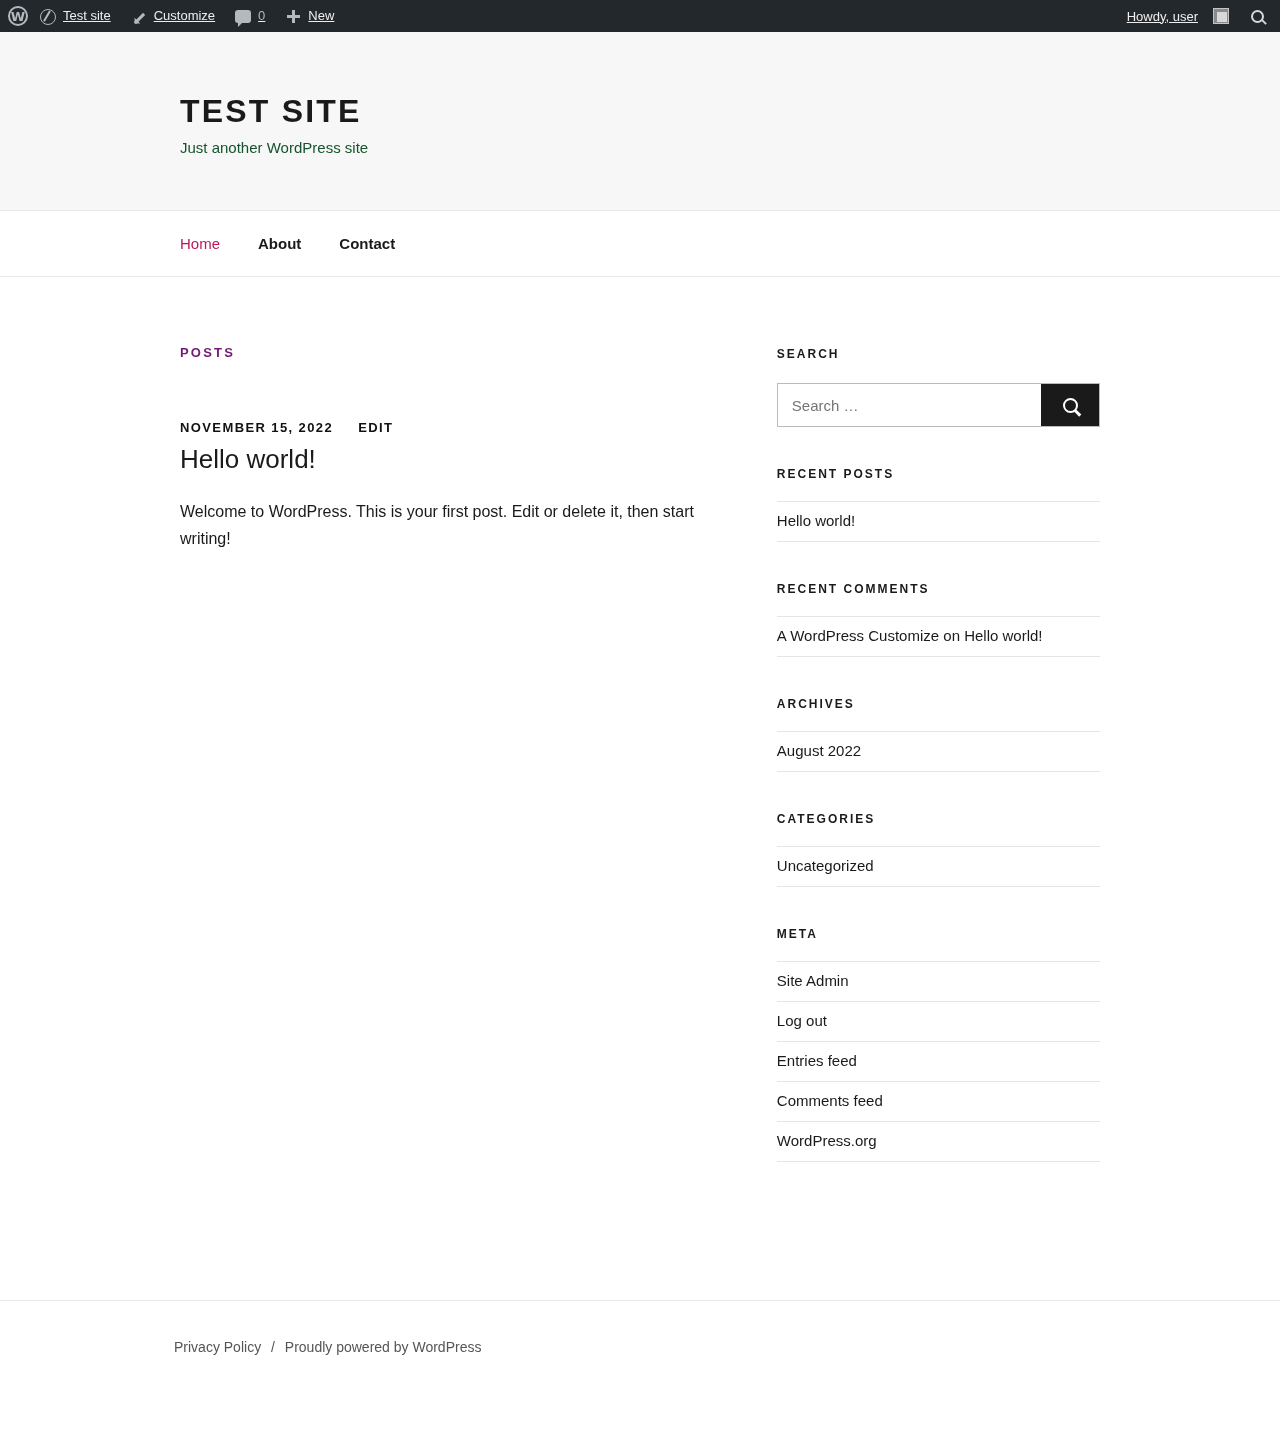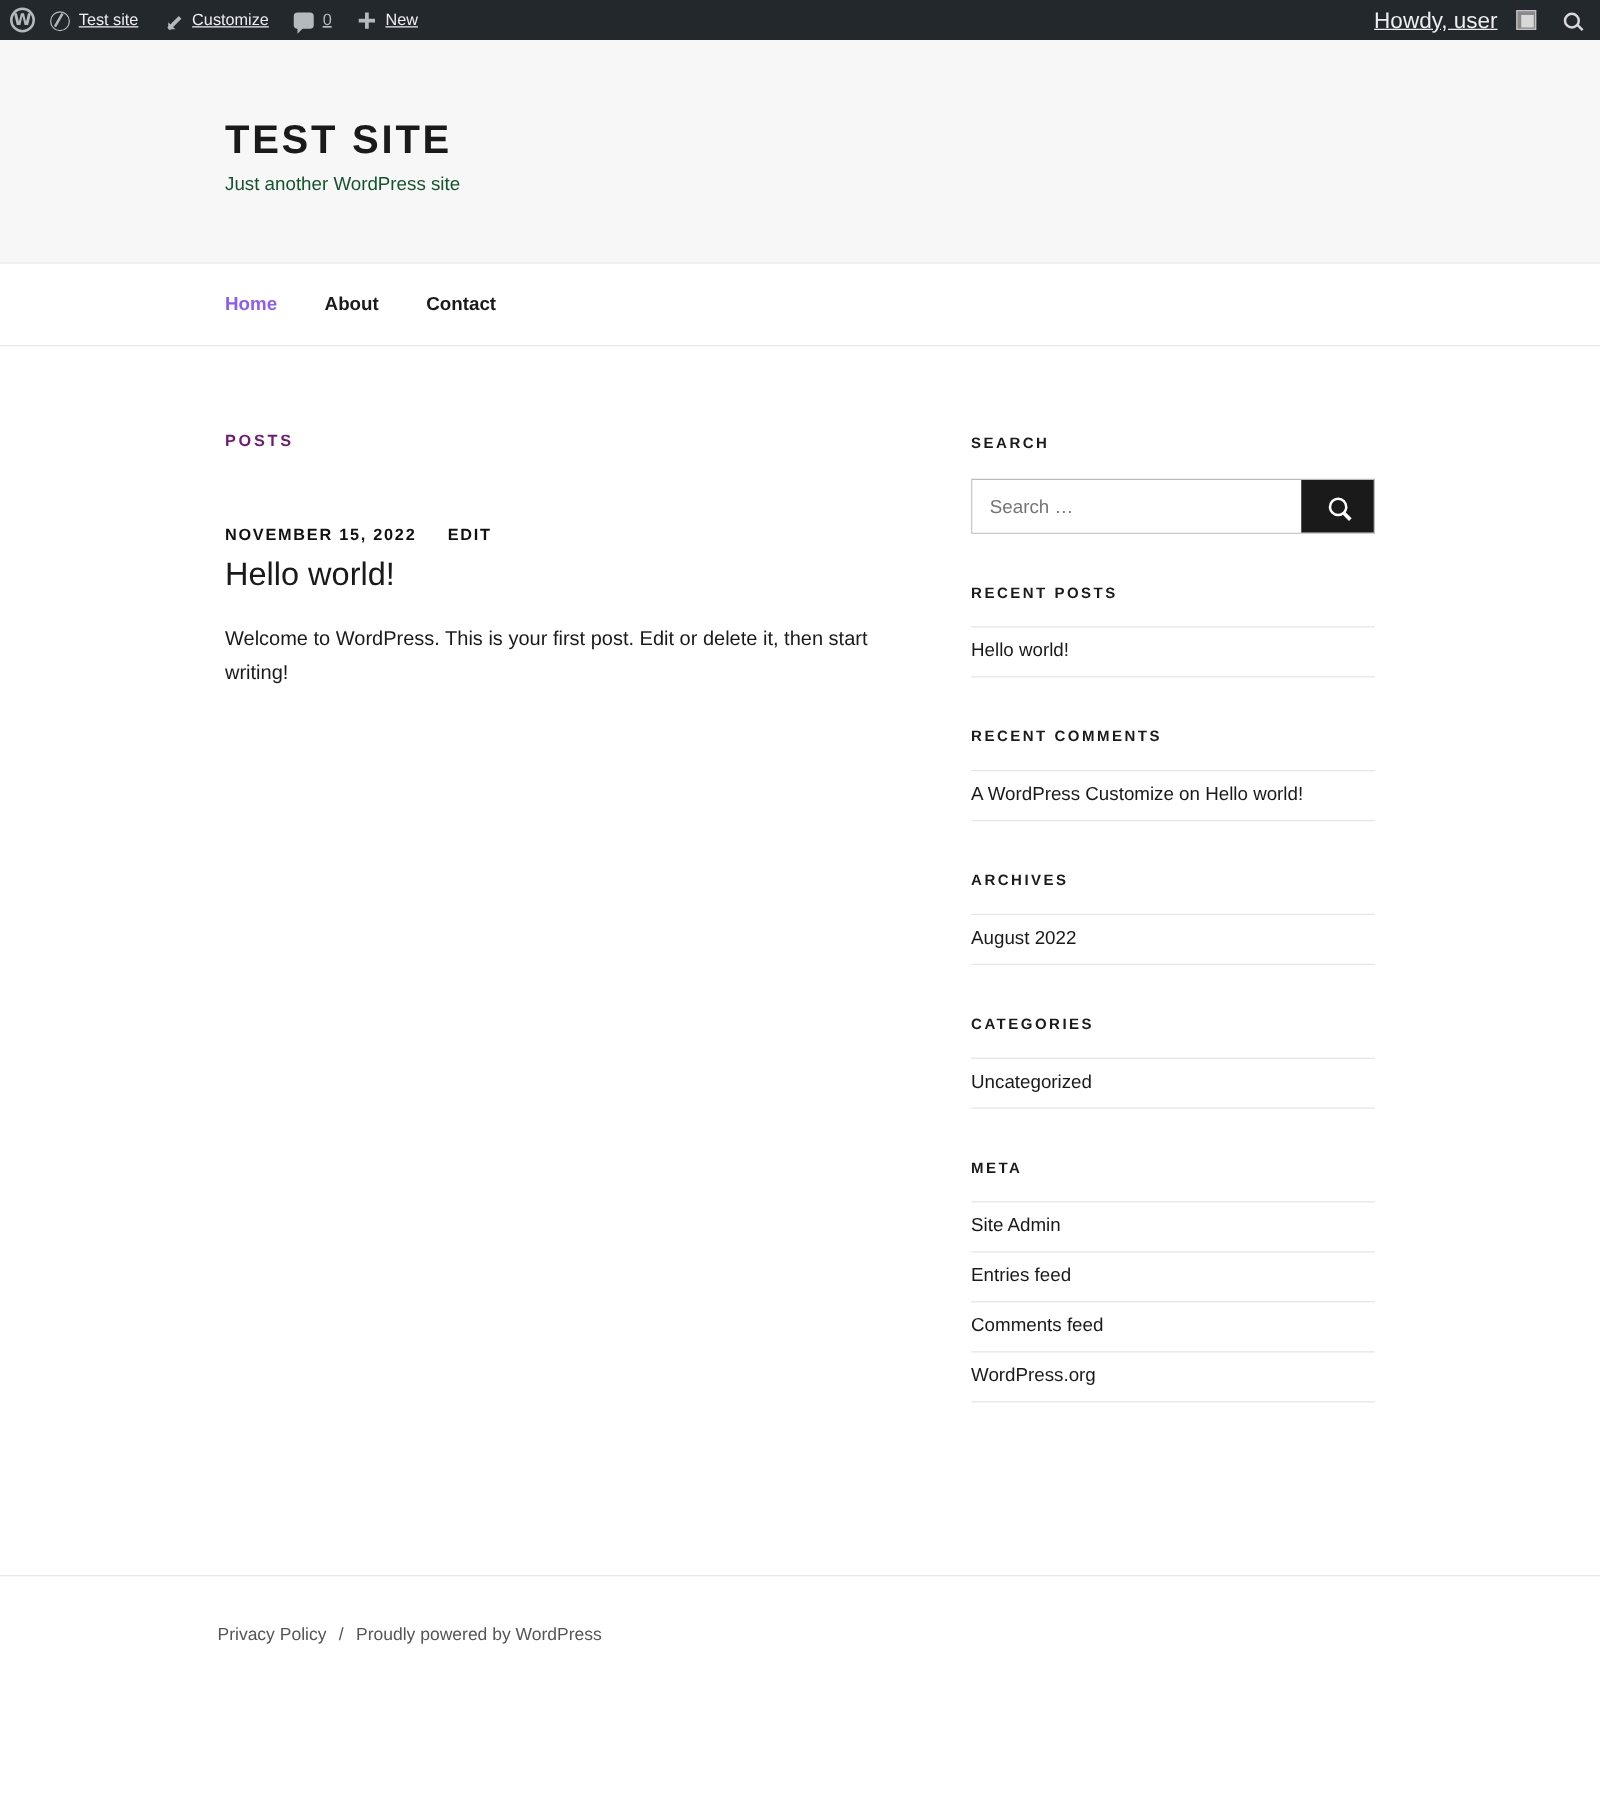--- a/index.html
+++ b/index.html
@@ -40,21 +40,21 @@
     display: flex; align-items: center; justify-content: center;
     font-size: 13px; font-weight: bold;
     font-family: "DejaVu Sans", sans-serif;
     margin-left: 8px;
   }
   .adminbar .right {
     margin-left: auto;
     display: flex;
     align-items: center;
   }
-  .howdy { padding: 0 8px; color: #eeeeee; font-size: 18px; }
+  .howdy { padding: 0 8px; color: #eeeeee; font-size: 13px; }
   .avatar-box {
     width: 16px; height: 16px;
     background: #8a8a8a;
     border: 1px solid #c3c4c7;
     display: inline-block;
     margin-right: 2px;
     position: relative;
   }
   .avatar-box::after {
     content: "";
@@ -190,21 +190,21 @@
     align-items: center;
     height: 66px;
   }
   .main-nav li { margin-right: 38px; }
   .main-nav a {
     font-size: 15px;
     text-decoration: none;
     color: #1a1a1a;
     font-weight: bold;
   }
-  .main-nav a.inactive { color: #8b5cf6; font-weight: bold; }
+  .main-nav a.inactive { color: #be185d; font-weight: normal; }
 
   
   .content-area {
     display: flex;
     padding-top: 68px;
     gap: 0;
   }
   .primary { width: 600px; padding-right: 40px; }
   .secondary { width: 325px; padding-top: 2px; }
 
@@ -451,20 +451,23 @@
         </ul>
       </section>
 
       <section class="widget">
         <h3 class="widget-title">META</h3>
         <ul>
           <li>
             <a href="#">Site Admin</a>
           </li>
           <li>
+            <a href="#">Log out</a>
+          </li>
+          <li>
             <a href="#">Entries feed</a>
           </li>
           <li>
             <a href="#">Comments feed</a>
           </li>
           <li>
             <a href="#">WordPress.org</a>
           </li>
         </ul>
       </section>

